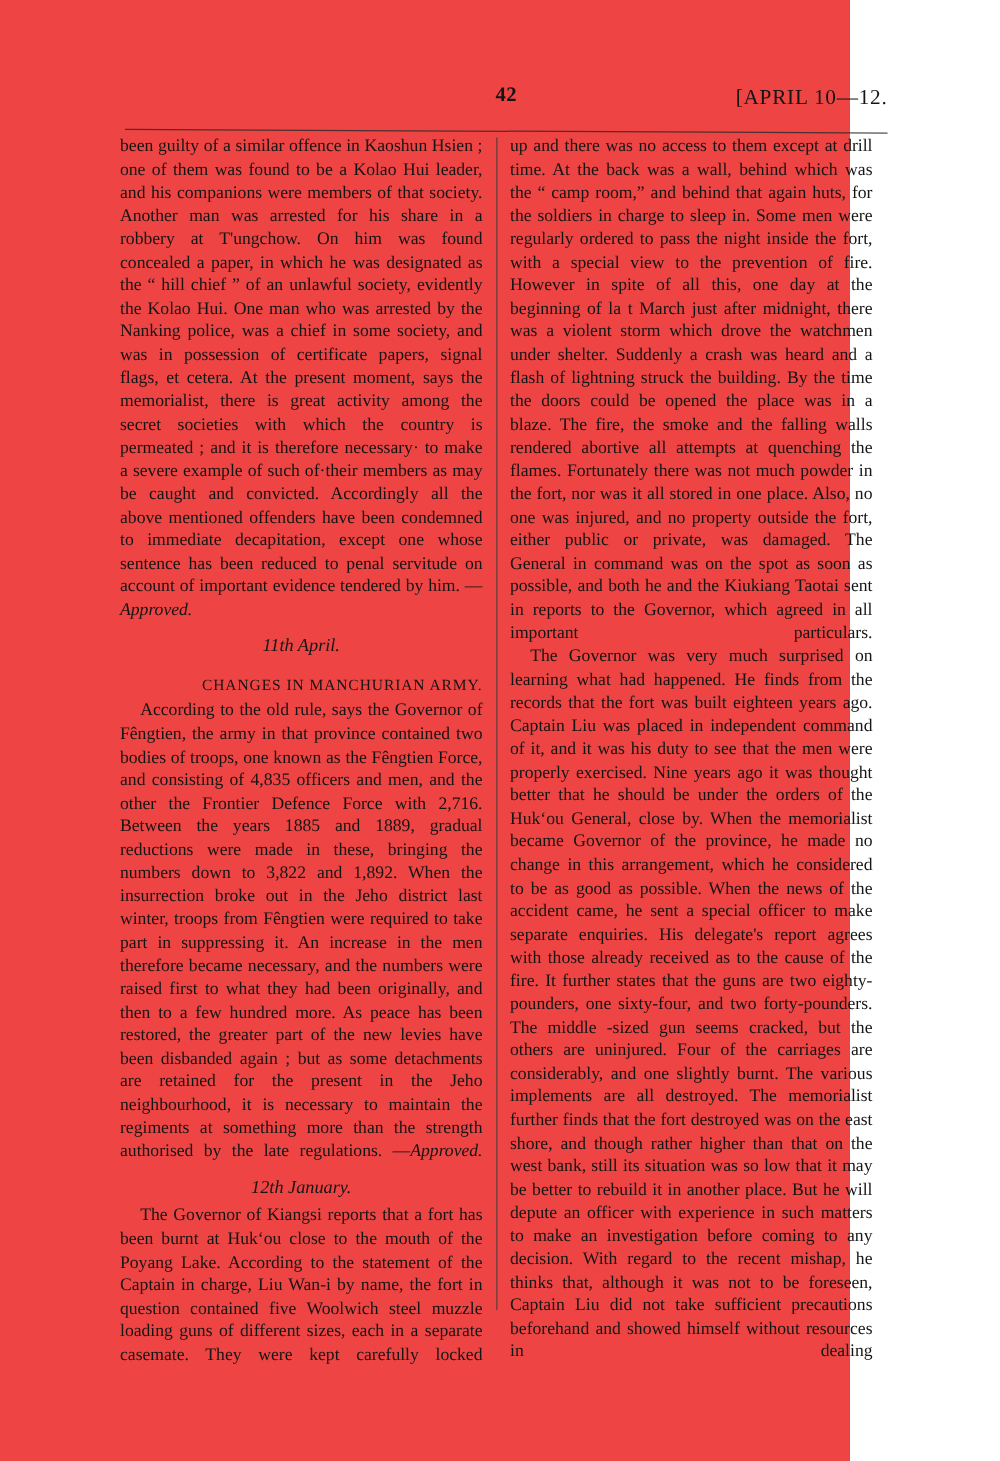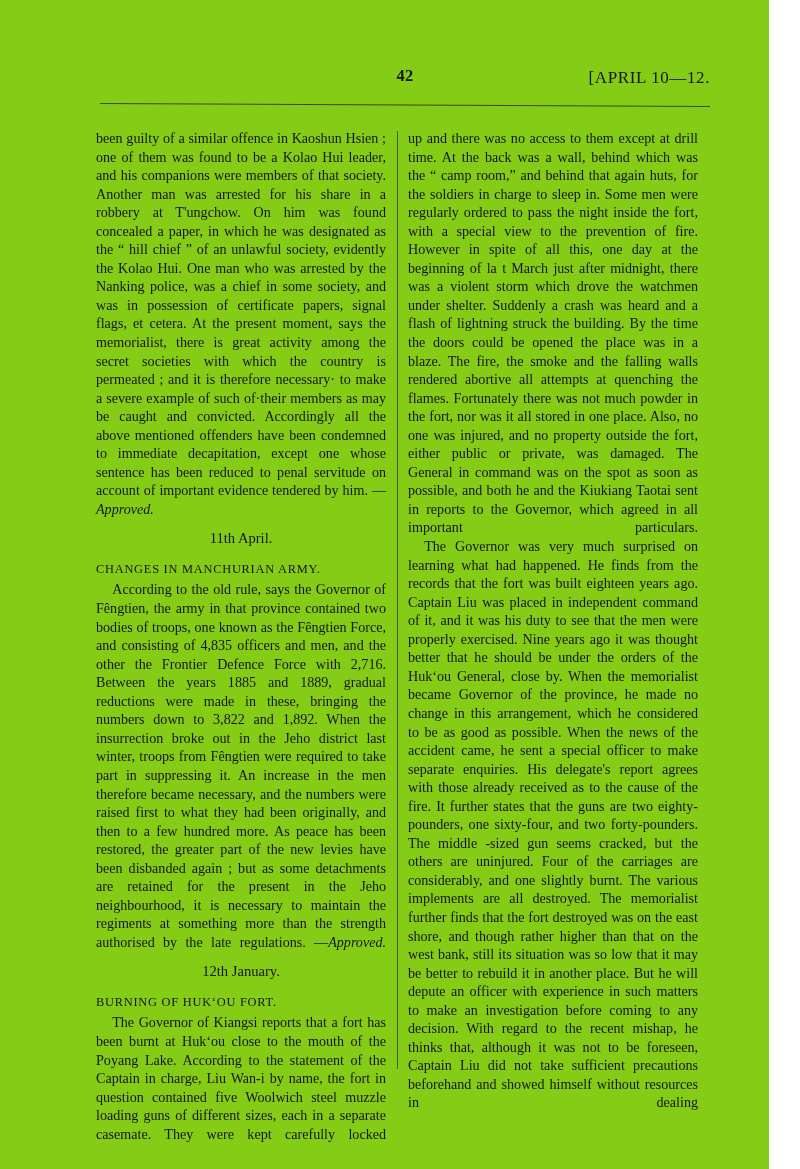--- a/index.html
+++ b/index.html
@@ -13,23 +13,23 @@
     height: 1169px;
     position: relative;
     font-family: "Liberation Serif", "DejaVu Serif", serif;
     color: #151515;
     overflow: hidden;
   }
 
   .page {
     position: absolute;
     left: 0; top: 0;
-    width: 769px;
+    width: 680px;
     height: 1169px;
-    background: #84cc16;
+    background: #ef4444;
   }
 
   
   .running-head {
     position: absolute;
     left: 100px;
     top: 66px;
     width: 610px;
     height: 26px;
   }
@@ -62,21 +62,21 @@
     border-top: 1.1px solid #2b2b2b;
     transform: rotate(0.28deg);
     transform-origin: left center;
     opacity: 0.82;
   }
 
   
   .columns {
     position: absolute;
     left: 96px;
-    top: 129px;
+    top: 108px;
     width: 616px;
     height: 950px;
   }
   .col {
     position: absolute;
     top: 0;
     width: 290px;
   }
   .col-left  { left: 0; }
   .col-right { left: 312px; font-family: Liberation Serif, serif; }
@@ -108,24 +108,25 @@
   .approved {
     font-style: italic;
   }
 
   .date-head {
     margin: 11px 0 3px 0;
     text-align: center;
     font-size: 14.6px;
     line-height: 19px;
     font-weight: normal;
+    font-style: italic;
   }
   .section-head {
     margin: 12px 0 2px 0;
-    text-align: left;
+    text-align: right;
     font-size: 12.4px;
     line-height: 18px;
     font-variant: small-caps;
     letter-spacing: 0.75px;
     font-weight: normal;
   }
 </style>
 </head>
 <body>
 
@@ -147,21 +148,20 @@
       <p class="body-text"><span>been guilty of a similar offence in Kaoshun Hsien ; one of them was found to be a Kolao Hui leader, and his companions were members of that society. Another man was arrested for his share in a robbery at T'ungchow. On him was found concealed a paper, in which he was designated as the “ hill chief ” of an unlawful society, evidently the Kolao Hui. One man who was arrested by the Nanking police, was a chief in some society, and was in possession of certificate papers, signal flags, et cetera. At the present moment, says the memorialist, there is great activity among the secret societies with which the country is permeated ; and it is therefore necessary· to make a severe example of such of·their members as may be caught and convicted. Accordingly all the above mentioned offenders have been condemned to immediate decapitation, except one whose sentence has been reduced to penal servitude on account of important evidence tendered by him. —</span><span class="approved">Approved.</span></p>
 
       <p class="date-head">11th April.</p>
 
       <p class="section-head">CHANGES IN MANCHURIAN ARMY.</p>
 
       <p class="body-text indent"><span>According to the old rule, says the Governor of Fêngtien, the army in that province contained two bodies of troops, one known as the Fêngtien Force, and consisting of 4,835 officers and men, and the other the Frontier Defence Force with 2,716. Between the years 1885 and 1889, gradual reductions were made in these, bringing the numbers down to 3,822 and 1,892. When the insurrection broke out in the Jeho district last winter, troops from Fêngtien were required to take part in suppressing it. An increase in the men therefore became necessary, and the numbers were raised first to what they had been originally, and then to a few hundred more. As peace has been restored, the greater part of the new levies have been disbanded again ; but as some detachments are retained for the present in the Jeho neighbourhood, it is necessary to maintain the regiments at something more than the strength authorised by the late regulations. —</span><span class="approved">Approved.</span></p>
 
       <p class="date-head">12th January.</p>
 
-      <p class="section-head">BURNING OF HUK‘OU FORT.</p>
 
       <p class="body-text indent">The Governor of Kiangsi reports that a fort has been burnt at Huk‘ou close to the mouth of the Poyang Lake. According to the statement of the Captain in charge, Liu Wan-i by name, the fort in question contained five Woolwich steel muzzle loading guns of different sizes, each in a separate casemate. They were kept carefully locked</p>
 
     </div>
 
     <div class="col col-right">
 
       <p class="body-text">up and there was no access to them except at drill time. At the back was a wall, behind which was the “ camp room,” and behind that again huts, for the soldiers in charge to sleep in. Some men were regularly ordered to pass the night inside the fort, with a special view to the prevention of fire. However in spite of all this, one day at the beginning of la t March just after midnight, there was a violent storm which drove the watchmen under shelter. Suddenly a crash was heard and a flash of lightning struck the building. By the time the doors could be opened the place was in a blaze. The fire, the smoke and the falling walls rendered abortive all attempts at quenching the flames. Fortunately there was not much powder in the fort, nor was it all stored in one place. Also, no one was injured, and no property outside the fort, either public or private, was damaged. The General in command was on the spot as soon as possible, and both he and the Kiukiang Taotai sent in reports to the Governor, which agreed in all important particulars.</p>
 
       <p class="body-text indent">The Governor was very much surprised on learning what had happened. He finds from the records that the fort was built eighteen years ago. Captain Liu was placed in independent command of it, and it was his duty to see that the men were properly exercised. Nine years ago it was thought better that he should be under the orders of the Huk‘ou General, close by. When the memorialist became Governor of the province, he made no change in this arrangement, which he considered to be as good as possible. When the news of the accident came, he sent a special officer to make separate enquiries. His delegate's report agrees with those already received as to the cause of the fire. It further states that the guns are two eighty-pounders, one sixty-four, and two forty-pounders. The middle -sized gun seems cracked, but the others are uninjured. Four of the carriages are considerably, and one slightly burnt. The various implements are all destroyed. The memorialist further finds that the fort destroyed was on the east shore, and though rather higher than that on the west bank, still its situation was so low that it may be better to rebuild it in another place. But he will depute an officer with experience in such matters to make an investigation before coming to any decision. With regard to the recent mishap, he thinks that, although it was not to be foreseen, Captain Liu did not take sufficient precautions beforehand and showed himself without resources in dealing</p>

